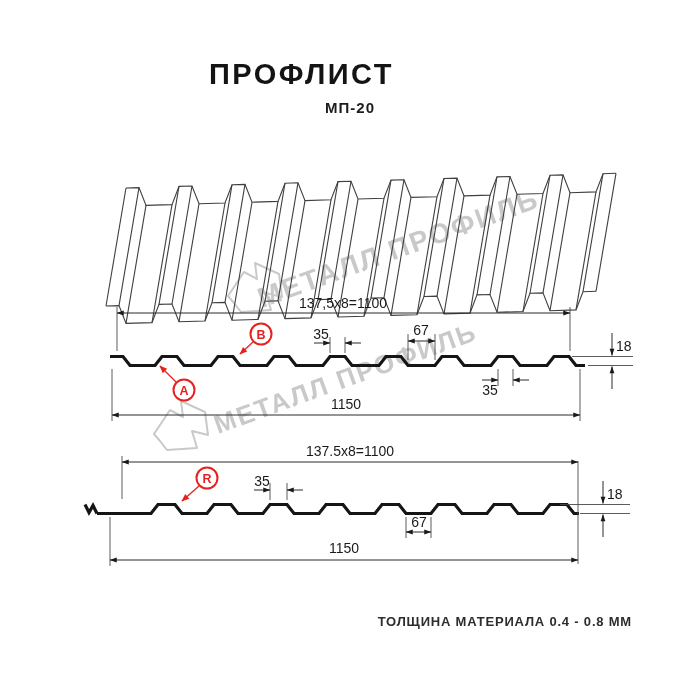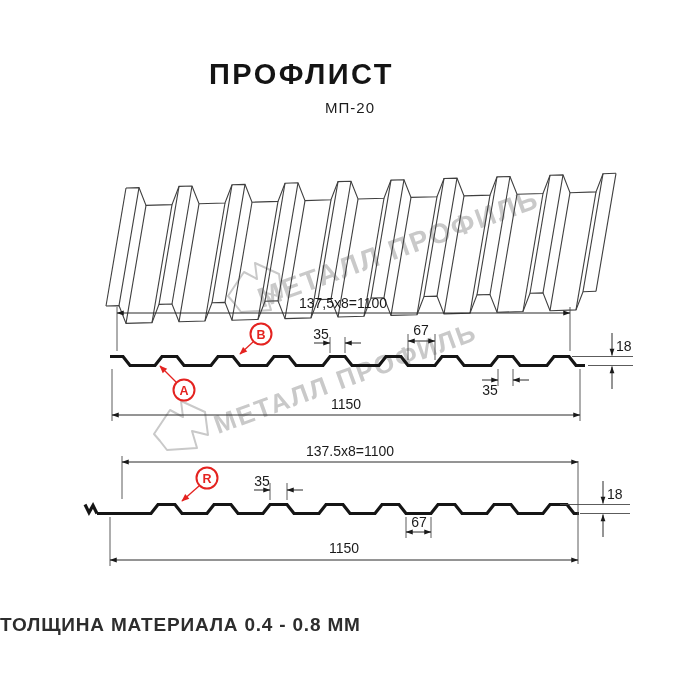--- a/index.html
+++ b/index.html
@@ -6,25 +6,25 @@
   body{
     width:700px;height:700px;background:#ffffff;position:relative;overflow:hidden;
     font-family:"Liberation Sans", sans-serif;
   }
   .page-title{
     position:absolute;top:58px;left:0;width:603px;text-align:center;
     font-size:29px;font-weight:800;letter-spacing:2.5px;color:#141414;
   }
   .page-subtitle{
     position:absolute;top:99px;left:0;width:700px;text-align:center;
-    font-size:15px;font-weight:400;letter-spacing:1px;color:#1c1c1c;
+    font-size:15px;font-weight:700;letter-spacing:1px;color:#1c1c1c;
   }
   .footer-note{
-    position:absolute;top:614px;left:0;width:632px;text-align:left;
-    font-size:19px;font-weight:600;letter-spacing:0.8px;color:#2d2d2d;
+    position:absolute;top:614px;left:0;width:632px;text-align:right;
+    font-size:13px;font-weight:600;letter-spacing:0.8px;color:#2d2d2d;
   }
   svg{position:absolute;top:0;left:0;}
   .profile{fill:none;stroke:#151515;stroke-width:3.2;stroke-linejoin:miter;}
   .dimline{stroke:#2a2a2a;stroke-width:1;fill:none;}
   .extline{stroke:#4a4a4a;stroke-width:0.9;fill:none;}
   .dimtext{font-family:"Liberation Sans",sans-serif;font-size:14px;fill:#1a1a1a;}
   .wm-text{font-family:"Liberation Sans",sans-serif;font-weight:700;fill:#c9c9c9;letter-spacing:2px;}
   .callout-circle{fill:#ffffff;stroke:#e42320;stroke-width:2;}
   .callout-letter{font-family:"Liberation Sans",sans-serif;font-size:12.5px;font-weight:700;fill:#e42320;}
   .leader{stroke:#e42320;stroke-width:1.3;fill:none;}

